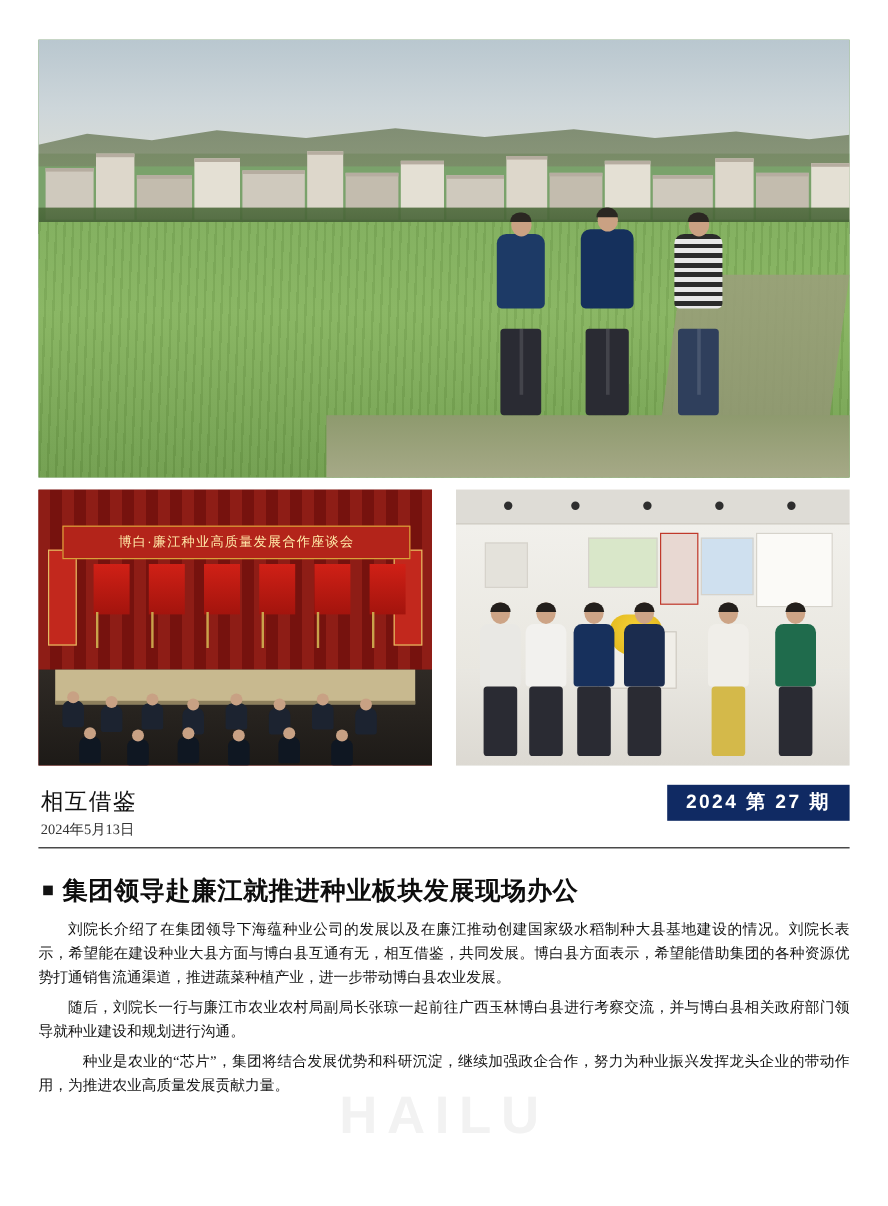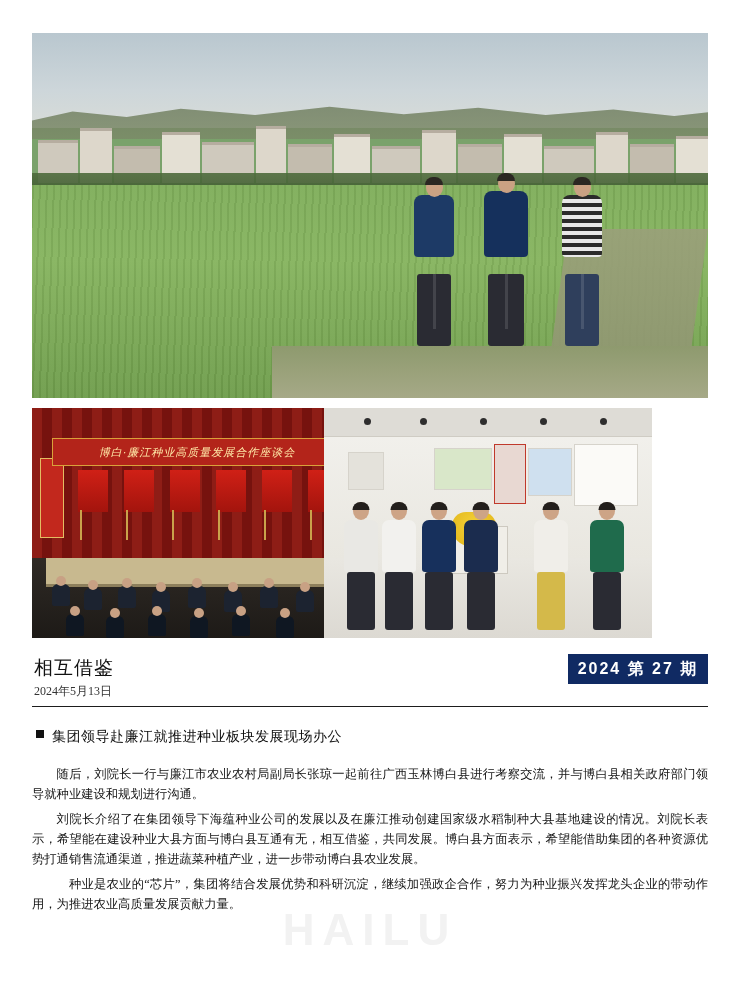--- a/index.html
+++ b/index.html
@@ -110,23 +110,22 @@
   }
   .p-legs:after {
     content: ""; display: block; width: 3px; height: 55px; margin: 17px auto 0; background: rgba(255,255,255,.12);
   }
 
   
   .photo-row {
     position: absolute;
     left: 32px;
     top: 408px;
-    width: 620px;
+    width: 676px;
     height: 230px;
-    font-style: italic;
   }
   .photo-left, .photo-right {
     position: absolute;
     top: 0;
     width: 328px;
     height: 230px;
     overflow: hidden;
   }
   .photo-left { left: 0; background: #7b1512; }
   .photo-right { right: 0; background: #e7e6e2; }
@@ -225,21 +224,21 @@
     position: absolute;
     left: 34px;
     top: 683px;
     font-size: 12px;
     color: #333;
   }
   .issue-badge {
     position: absolute;
     right: 32px;
     top: 654px;
-    width: 140px;
+    width: 152px;
     height: 30px;
     background: #102a63;
     color: #ffffff;
     font-size: 16px;
     font-weight: bold;
     letter-spacing: 2px;
     text-align: center;
     line-height: 30px;
     font-family: "Liberation Sans", sans-serif;
   }
@@ -251,22 +250,22 @@
     height: 1px;
     background: #1d1d1d;
   }
 
   
   .headline {
     position: absolute;
     left: 36px;
     top: 728px;
     right: 32px;
-    font-size: 14px;
-    font-weight: normal;
+    font-size: 21px;
+    font-weight: bold;
     color: #0d0d0d;
     letter-spacing: .5px;
     font-family: "Liberation Serif", serif;
   }
   .bullet {
     display: inline-block;
     width: 8px;
     height: 8px;
     background: #111;
     margin-right: 8px;
@@ -472,18 +471,18 @@
   <div class="dept">相互借鉴</div>
   <div class="dept-date">2024年5月13日</div>
   <div class="issue-badge">2024  第 27 期</div>
   <div class="rule"></div>
 
   <div class="headline">
     <span class="bullet"></span><span>集团领导赴廉江就推进种业板块发展现场办公</span>
   </div>
 
   <div class="body">
+    <p>刘院长介绍了在集团领导下海蕴种业公司的发展以及在廉江推动创建国家级水稻制种大县基地建设的情况。刘院长表示，希望能在建设种业大县方面与博白县互通有无，相互借鉴，共同发展。博白县方面表示，希望能借助集团的各种资源优势打通销售流通渠道，推进蔬菜种植产业，进一步带动博白县农业发展。</p>
     <p>随后，刘院长一行与廉江市农业农村局副局长张琼一起前往广西玉林博白县进行考察交流，并与博白县相关政府部门领导就种业建设和规划进行沟通。</p>
-    <p>刘院长介绍了在集团领导下海蕴种业公司的发展以及在廉江推动创建国家级水稻制种大县基地建设的情况。刘院长表示，希望能在建设种业大县方面与博白县互通有无，相互借鉴，共同发展。博白县方面表示，希望能借助集团的各种资源优势打通销售流通渠道，推进蔬菜种植产业，进一步带动博白县农业发展。</p>
     <p class="indent3">种业是农业的“芯片”，集团将结合发展优势和科研沉淀，继续加强政企合作，努力为种业振兴发挥龙头企业的带动作用，为推进农业高质量发展贡献力量。</p>
   </div>
 
 </div>
 
 </body></html>

